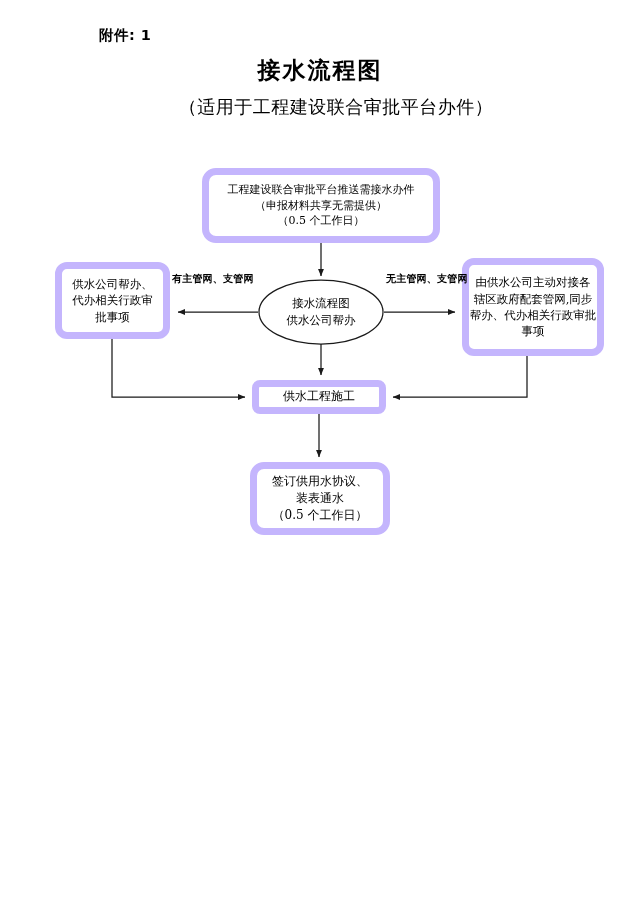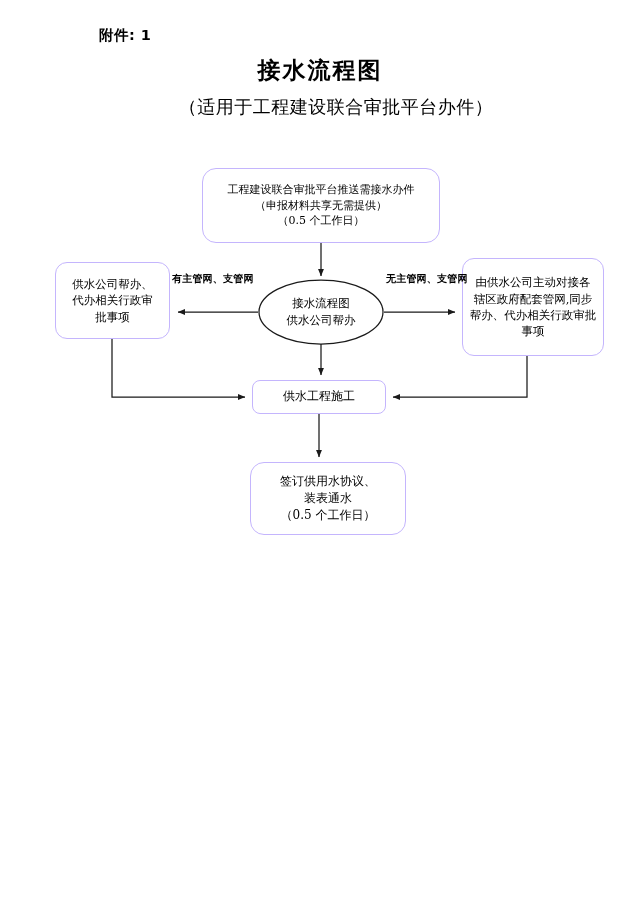--- a/index.html
+++ b/index.html
@@ -69,21 +69,21 @@
   #chart svg {
     position: absolute;
     left: 0;
     top: 0;
   }
 
   
   .node {
     position: absolute;
     box-sizing: border-box;
-    border: 1px solid #c4b5fd;
+    border: 7px solid #c4b5fd;
     background: #ffffff;
     display: flex;
     flex-direction: column;
     align-items: center;
     justify-content: center;
     text-align: center;
     line-height: 1.42;
   }
   .node .ln {
     display: block;
@@ -115,21 +115,21 @@
 
   #node-build {
     left: 252px;  top: 380px;
     width: 134px; height: 34px;
     border-radius: 8px;
     font-size: 12px;
   }
 
   #node-sign {
     left: 250px;  top: 462px;
-    width: 156px; height: 73px;
+    width: 140px; height: 73px;
     border-radius: 14px;
     font-size: 12px;
   }
 
   
   #node-survey {
     position: absolute;
     left: 261px; top: 281px;
     width: 120px; height: 62px;
     display: flex;

